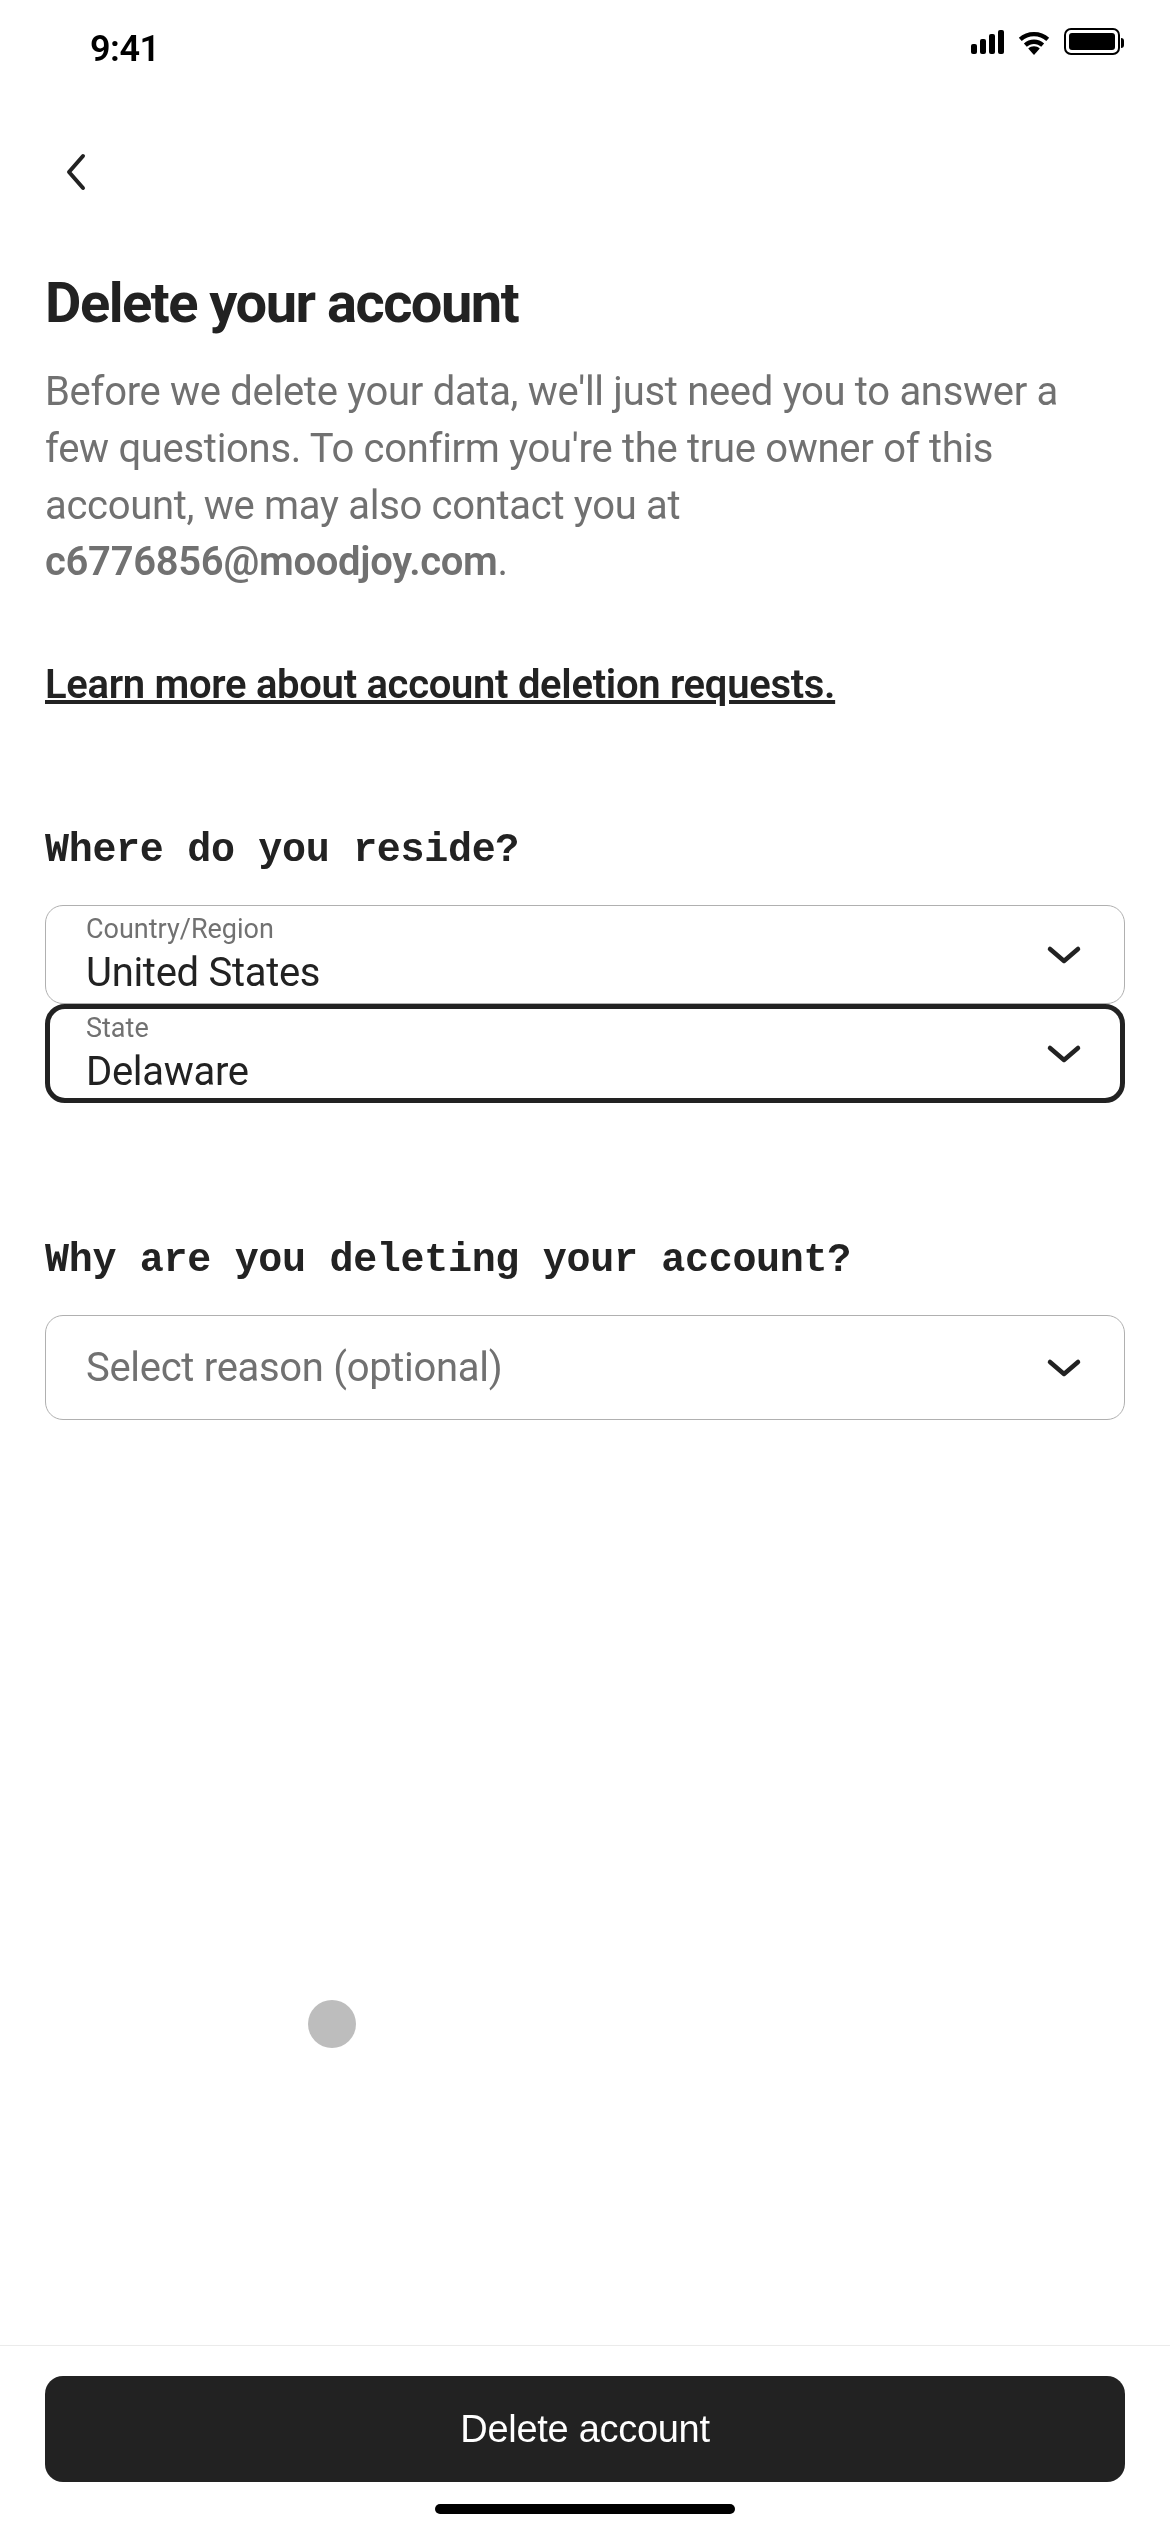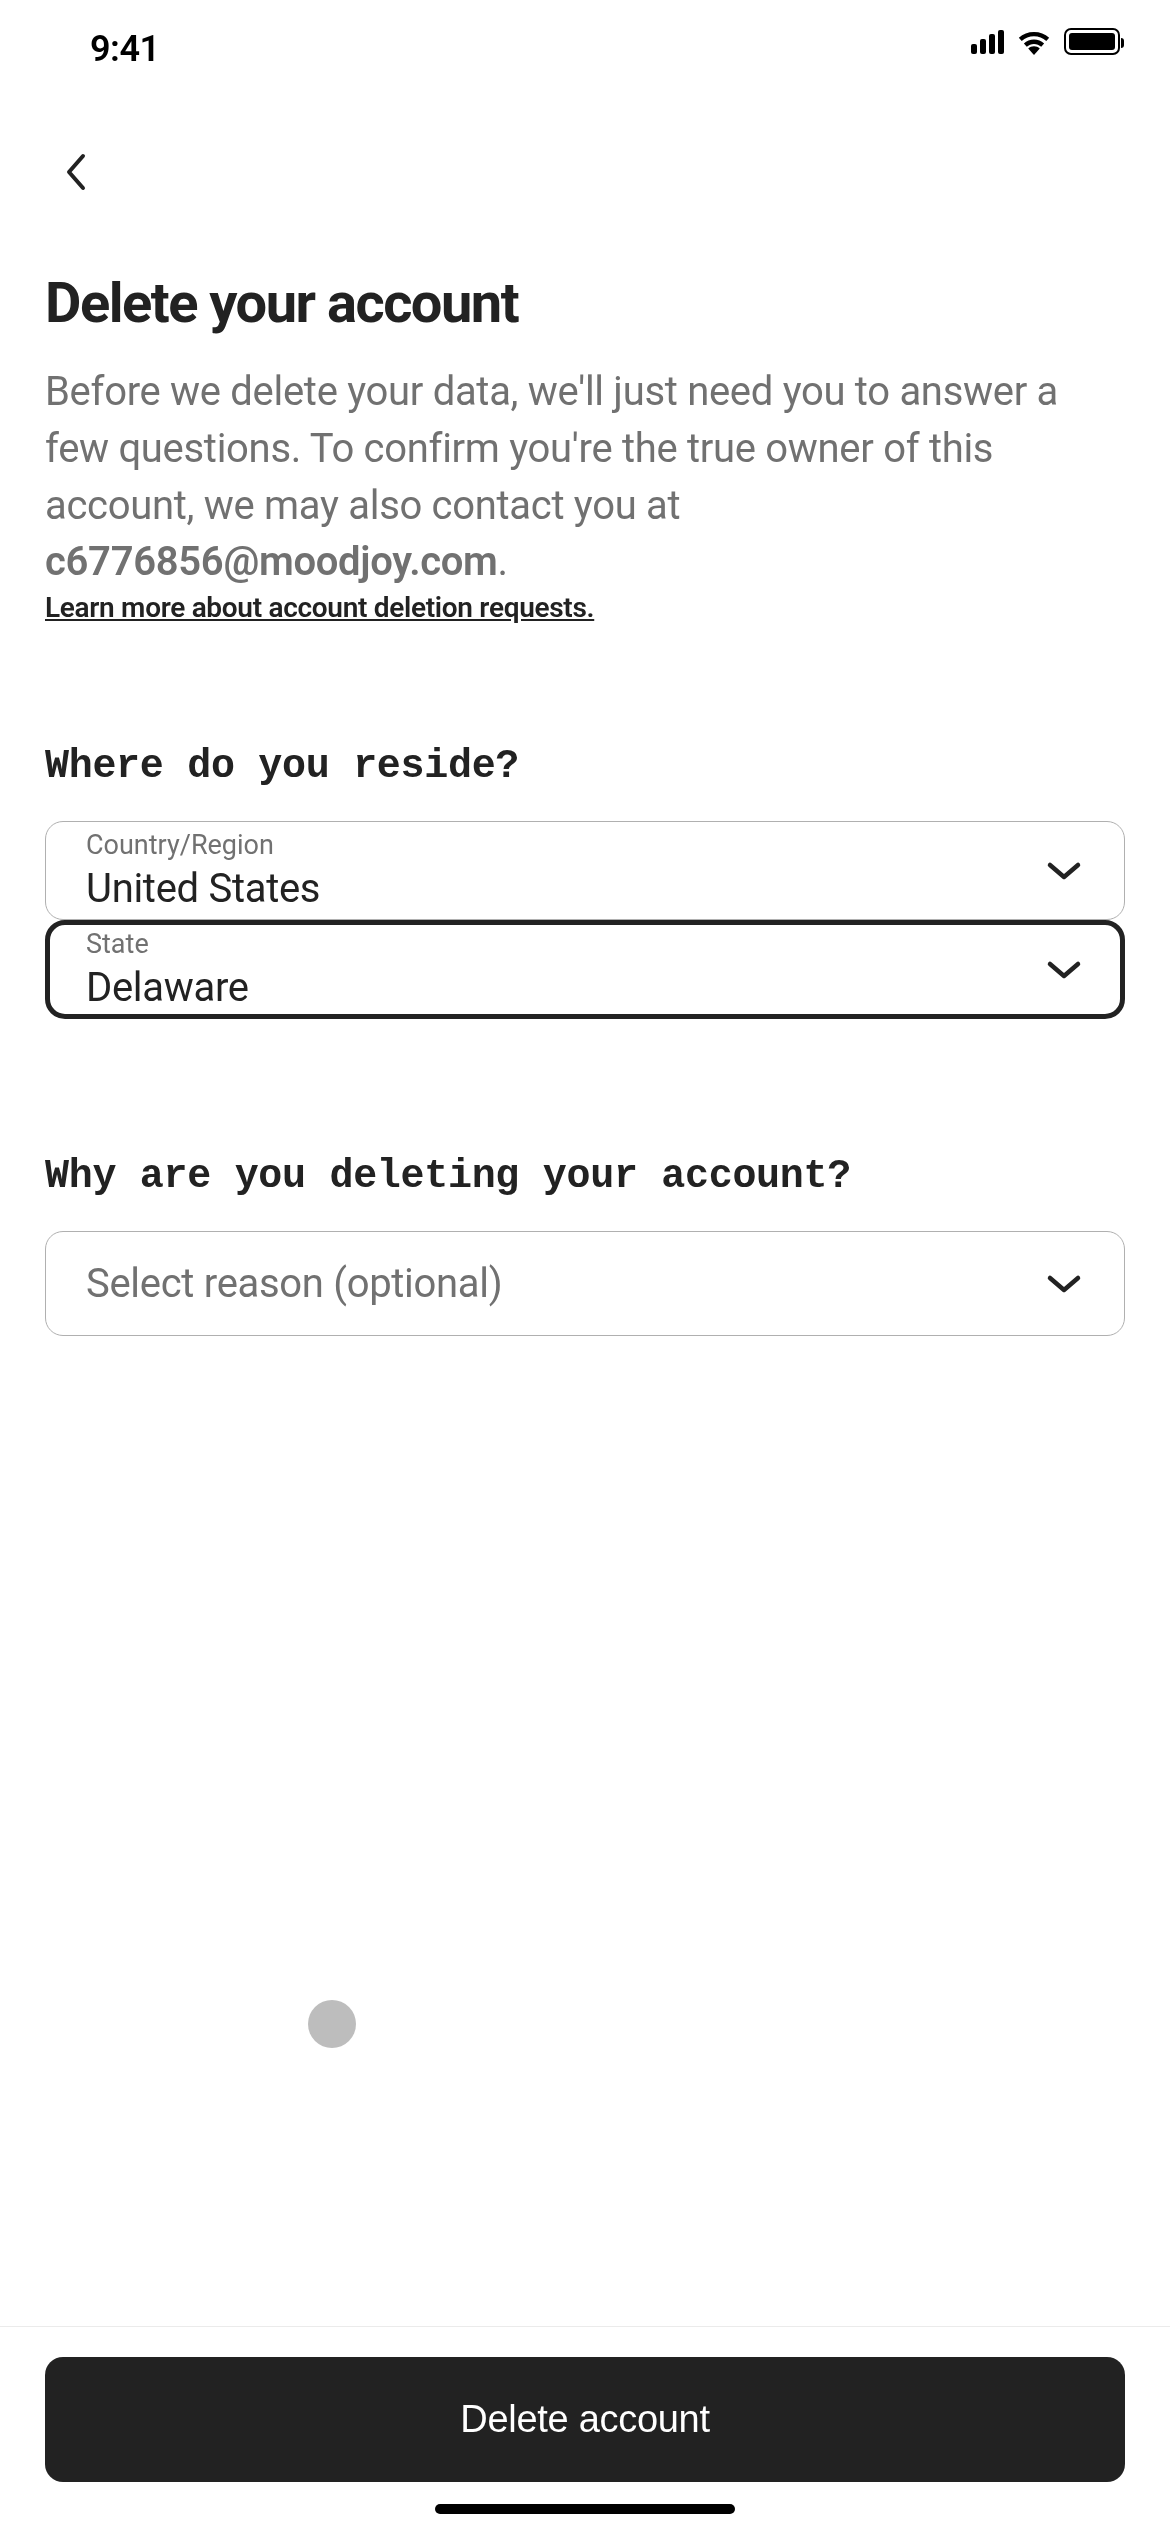--- a/index.html
+++ b/index.html
@@ -100,24 +100,25 @@
       color: #717171;
       line-height: 1.42;
       margin-top: 28px;
       letter-spacing: -0.3px;
     }
     .description .email {
       font-weight: 600;
     }
     .learn-more {
       display: inline-block;
-      font-size: 28px;
+      font-size: 40px;
       font-weight: 600;
       color: #222222;
       text-decoration: underline;
+      margin-top: 70px;
       letter-spacing: -0.3px;
     }
     .section-label {
       font-size: 40px;
       font-weight: 600;
       color: #222222;
       margin-top: 120px;
       letter-spacing: -0.3px;
       font-family: Liberation Mono, monospace;
     }
@@ -180,21 +181,21 @@
     .footer {
       position: absolute;
       bottom: 0;
       left: 0;
       right: 0;
       border-top: 1.5px solid #ebebeb;
       padding: 30px 45px 50px;
     }
     .delete-button {
       width: 100%;
-      height: 125px;
+      height: 106px;
       background: #222222;
       color: #ffffff;
       border: none;
       border-radius: 18px;
       font-size: 38px;
       font-weight: 500;
       cursor: pointer;
       letter-spacing: -0.3px;
     }
     .home-indicator {

